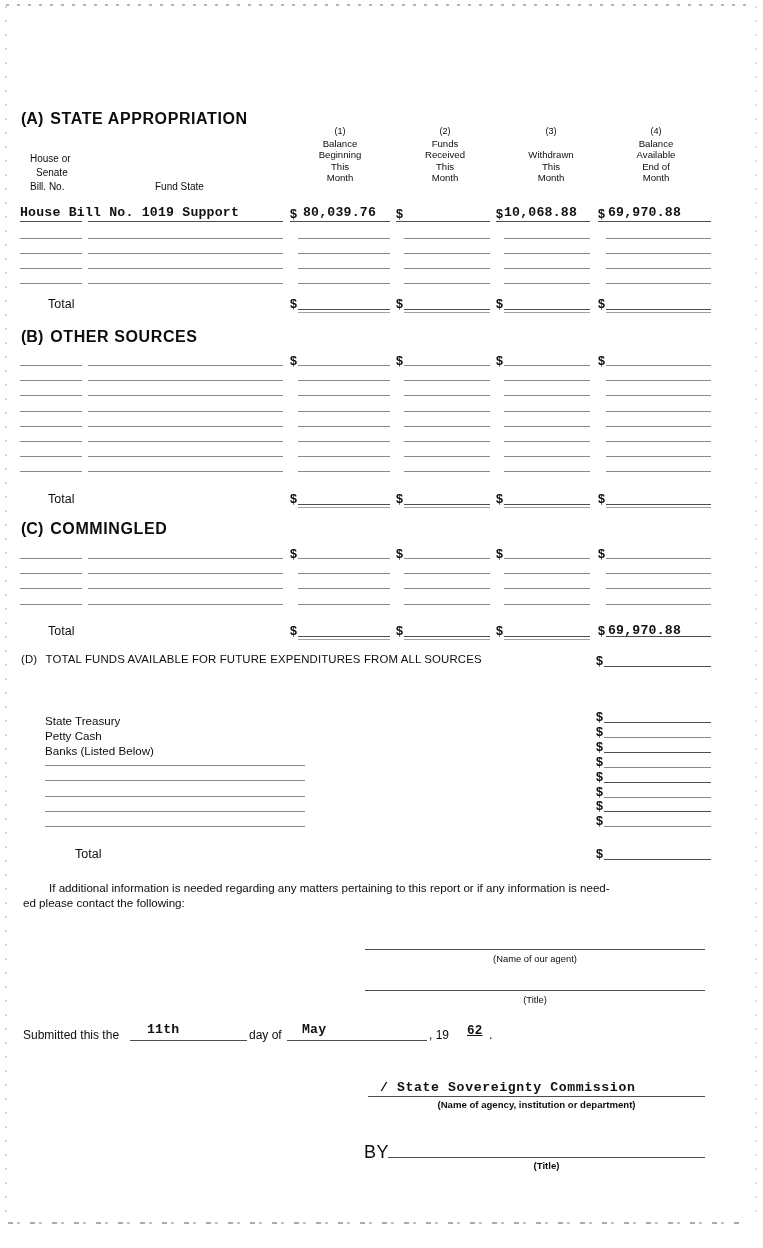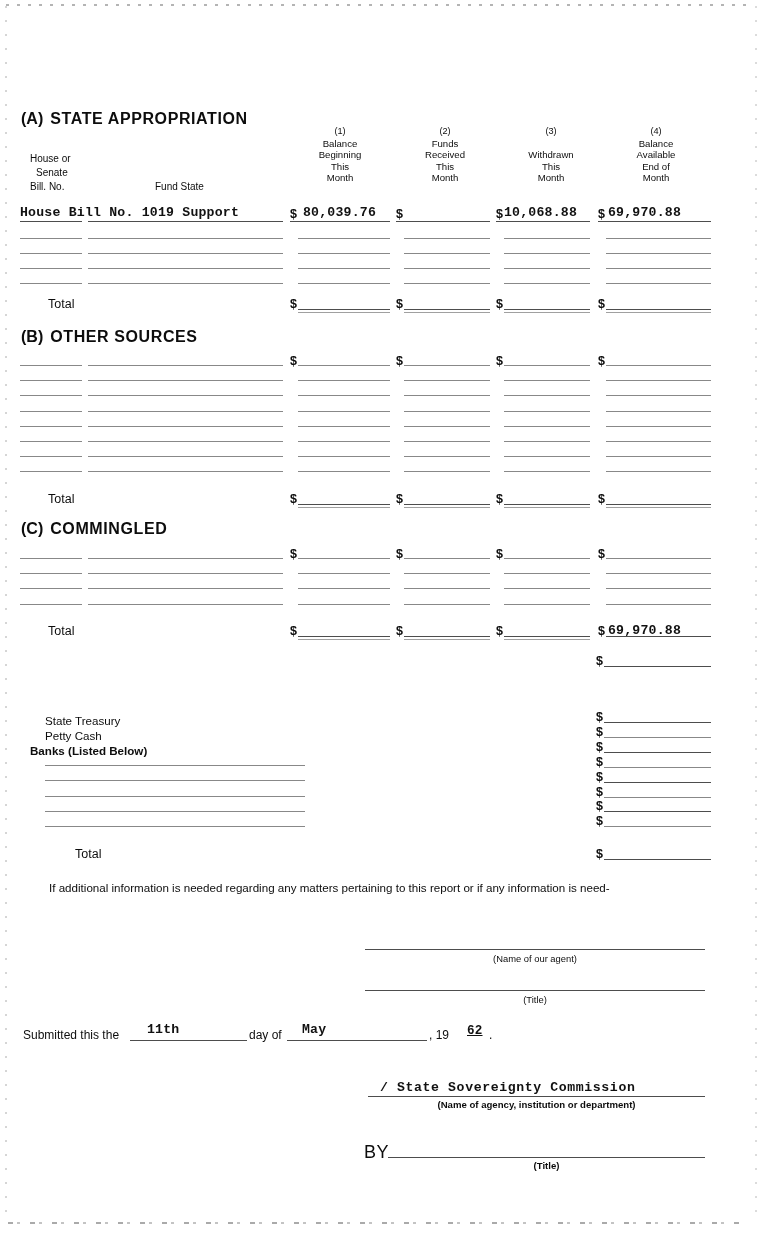--- a/index.html
+++ b/index.html
@@ -311,27 +311,31 @@
       <div class="ln thin" style="left: 404px; top: 639px; width: 86px;"></div>
       <div class="dollar" style="left: 496px; top: 625px;">$</div>
       <div class="ln " style="left: 504px; top: 636px; width: 86px;"></div>
       <div class="ln thin" style="left: 504px; top: 639px; width: 86px;"></div>
       <div class="dollar" style="left: 598px; top: 625px;">$</div>
       <div class="ln " style="left: 606px; top: 636px; width: 105px;"></div>
     </div>
   <div class="total-word" style="left:48px;top:624px;">Total</div>
   <div class="typed" style="left:608px;top:623px;">69,970.88</div>
 
+  <div class="small-cap" style="left:21px;top:653px;">
+    <span>(D)</span>
+    <span style="margin-left:5px;">TOTAL FUNDS AVAILABLE FOR FUTURE EXPENDITURES FROM ALL SOURCES</span>
+  </div>
   <div class="dollar" style="left:596px;top:655px;">$</div>
   <div class="ln" style="left:604px;top:666px;width:107px;"></div>
 
 
   <div class="body-text" style="left:45px;top:713px;">State  Treasury</div>
   <div class="body-text" style="left:45px;top:728px;">Petty  Cash</div>
-  <div class="body-text" style="left:30px;top:743px;font-weight:bold;">Banks  (Listed  Below)</div>
+  <div class="body-text" style="left:45px;top:743px;">Banks  (Listed  Below)</div>
 
   <div id="grid-e">
       <div class="ln faint" style="left: 45px; top: 765px; width: 260px;"></div>
       <div class="ln faint" style="left: 45px; top: 780px; width: 260px;"></div>
       <div class="ln faint" style="left: 45px; top: 796px; width: 260px;"></div>
       <div class="ln faint" style="left: 45px; top: 811px; width: 260px;"></div>
       <div class="ln faint" style="left: 45px; top: 826px; width: 260px;"></div>
       <div class="dollar" style="left: 596px; top: 711px;">$</div>
       <div class="ln " style="left: 604px; top: 722px; width: 107px;"></div>
       <div class="dollar" style="left: 596px; top: 726px;">$</div>
@@ -349,20 +353,21 @@
       <div class="dollar" style="left: 596px; top: 815px;">$</div>
       <div class="ln faint" style="left: 604px; top: 826px; width: 107px;"></div>
     </div>
 
   <div class="total-word" style="left:75px;top:847px;">Total</div>
   <div class="dollar" style="left:596px;top:848px;">$</div>
   <div class="ln" style="left:604px;top:859px;width:107px;"></div>
 
   <div class="body-text" style="left:23px;top:880px;width:700px;">
     <div style="text-indent:26px;">If additional information is needed regarding any matters pertaining to this report or if any information is need-</div>
+    <div>ed please contact the following:</div>
   </div>
 
   <div class="ln" style="left:365px;top:949px;width:340px;"></div>
   <div class="caption" style="left:365px;top:953px;width:340px;">(Name of our agent)</div>
 
   <div class="ln" style="left:365px;top:990px;width:340px;"></div>
   <div class="caption" style="left:365px;top:994px;width:340px;">(Title)</div>
 
   <div class="body-text" style="left:23px;top:1028px;font-size:12px;">Submitted this the</div>
   <div class="ln" style="left:130px;top:1040px;width:117px;"></div>

